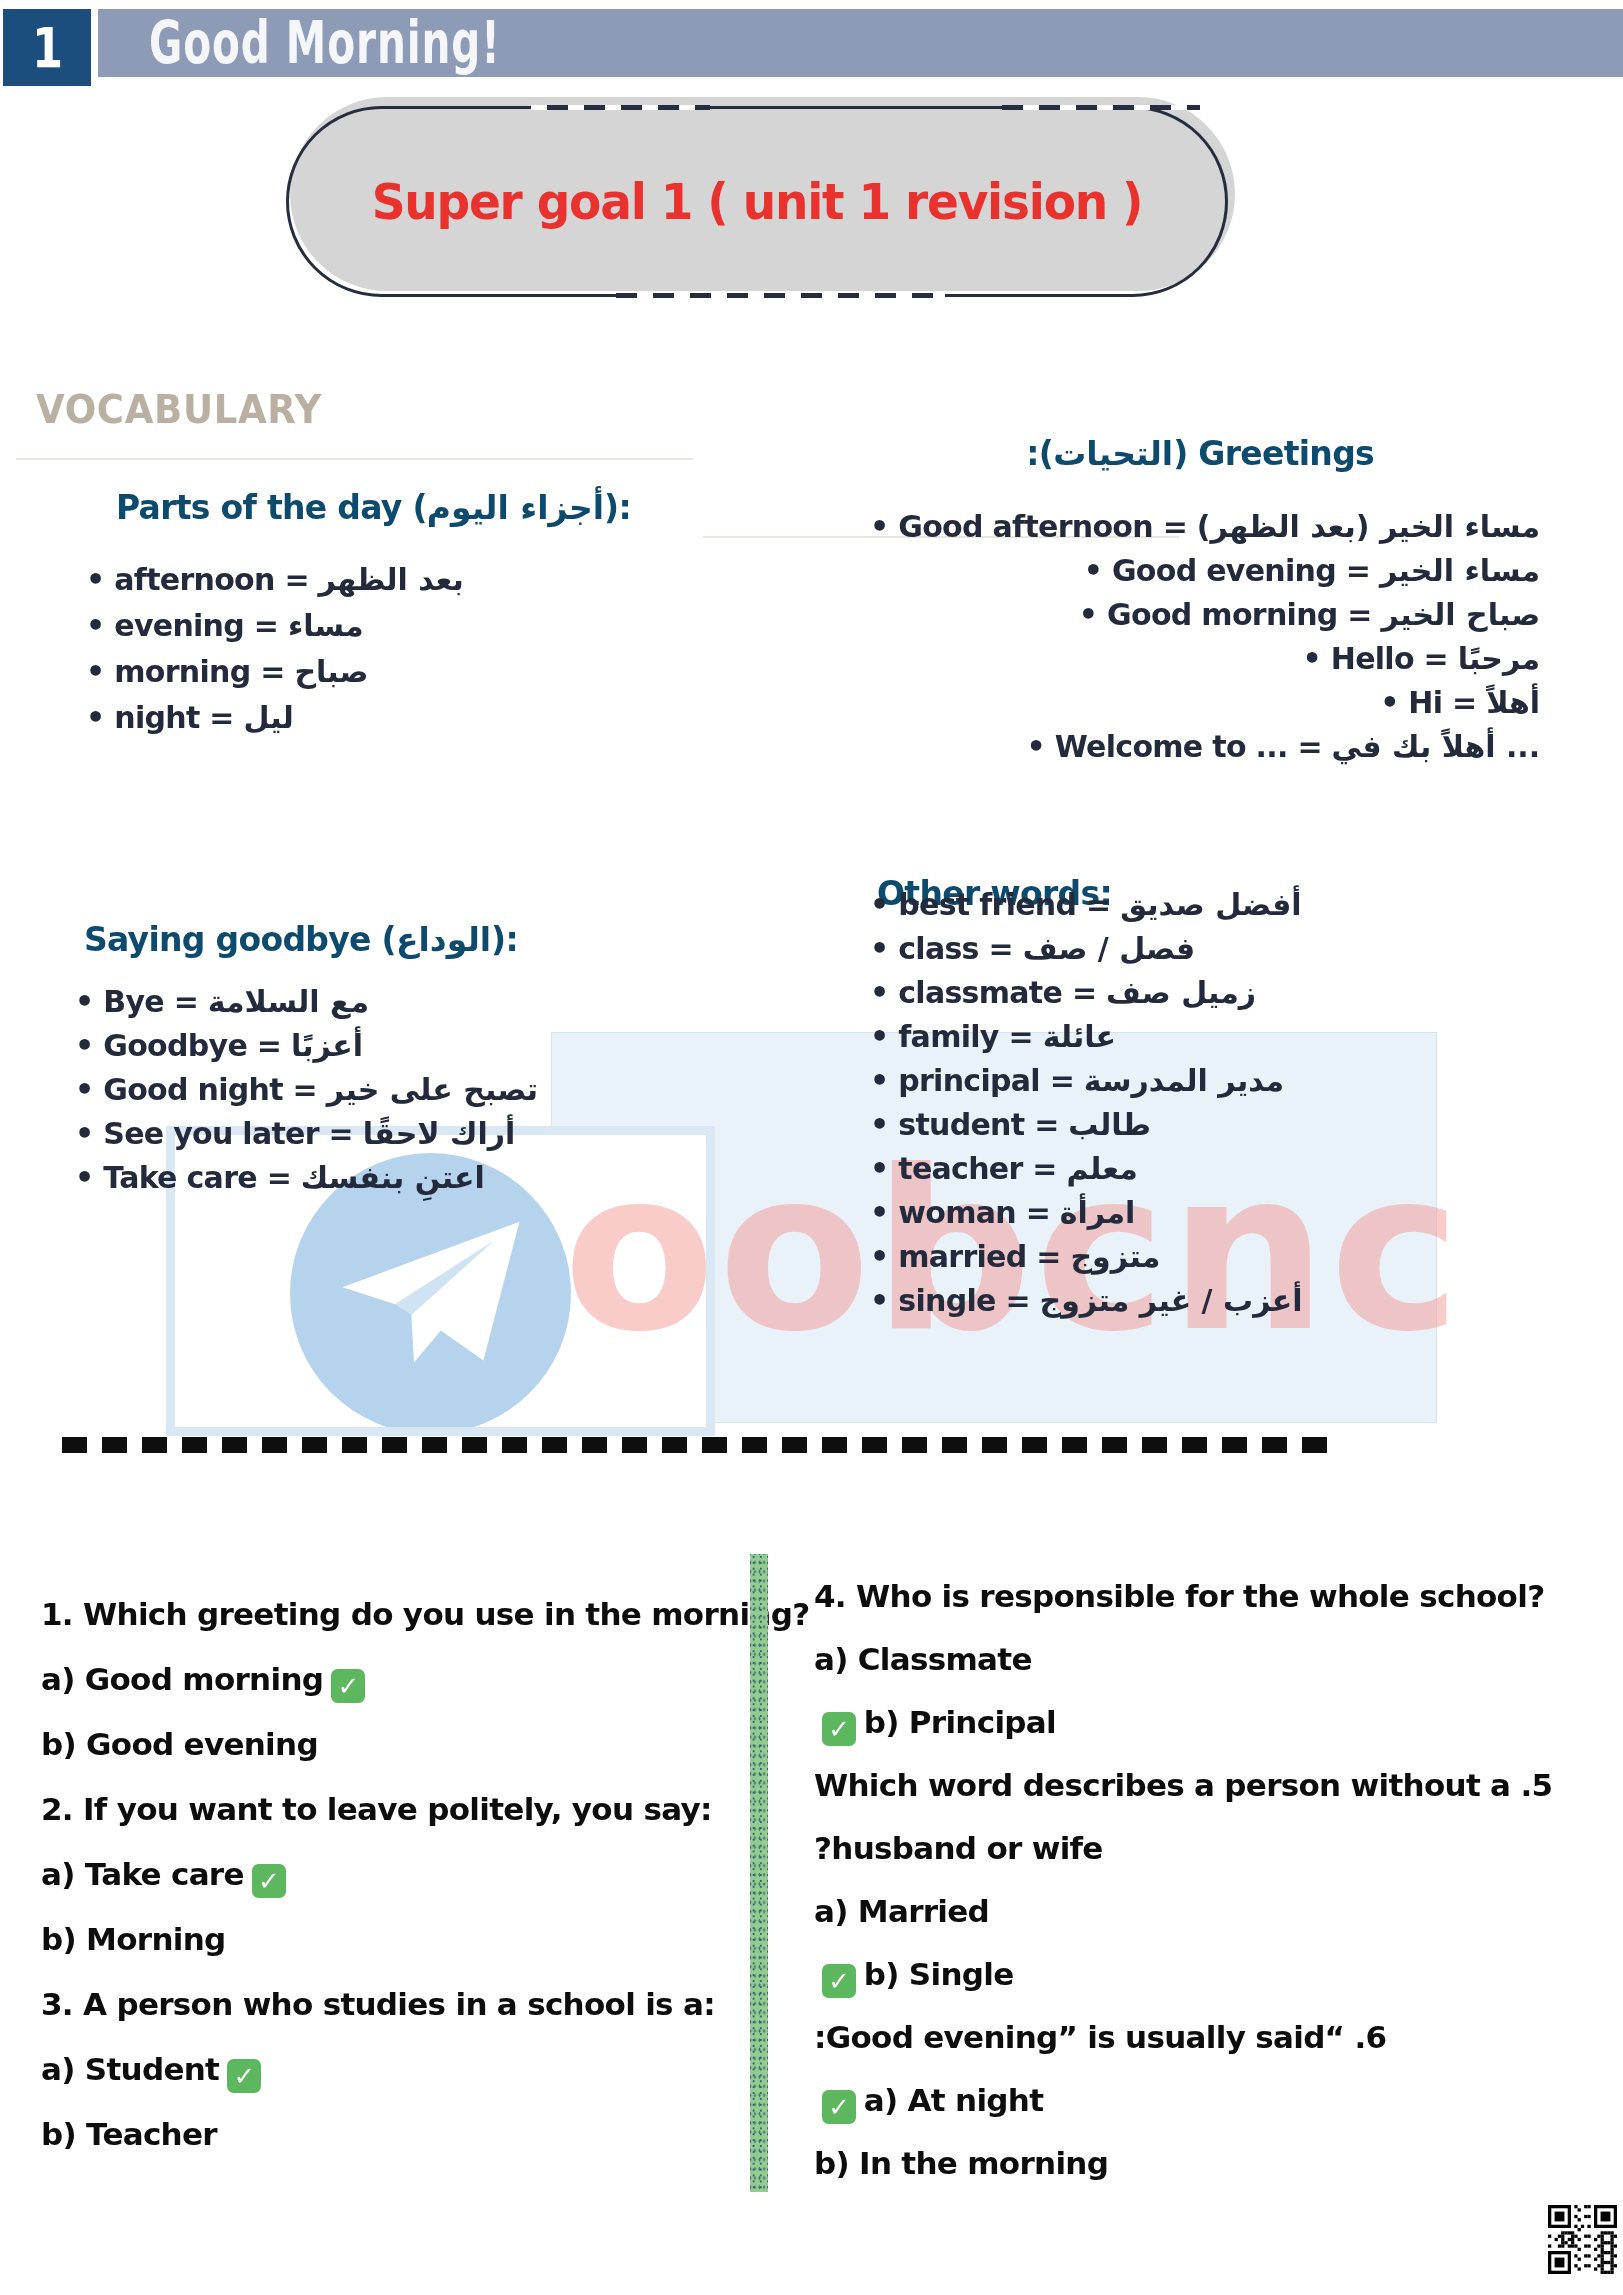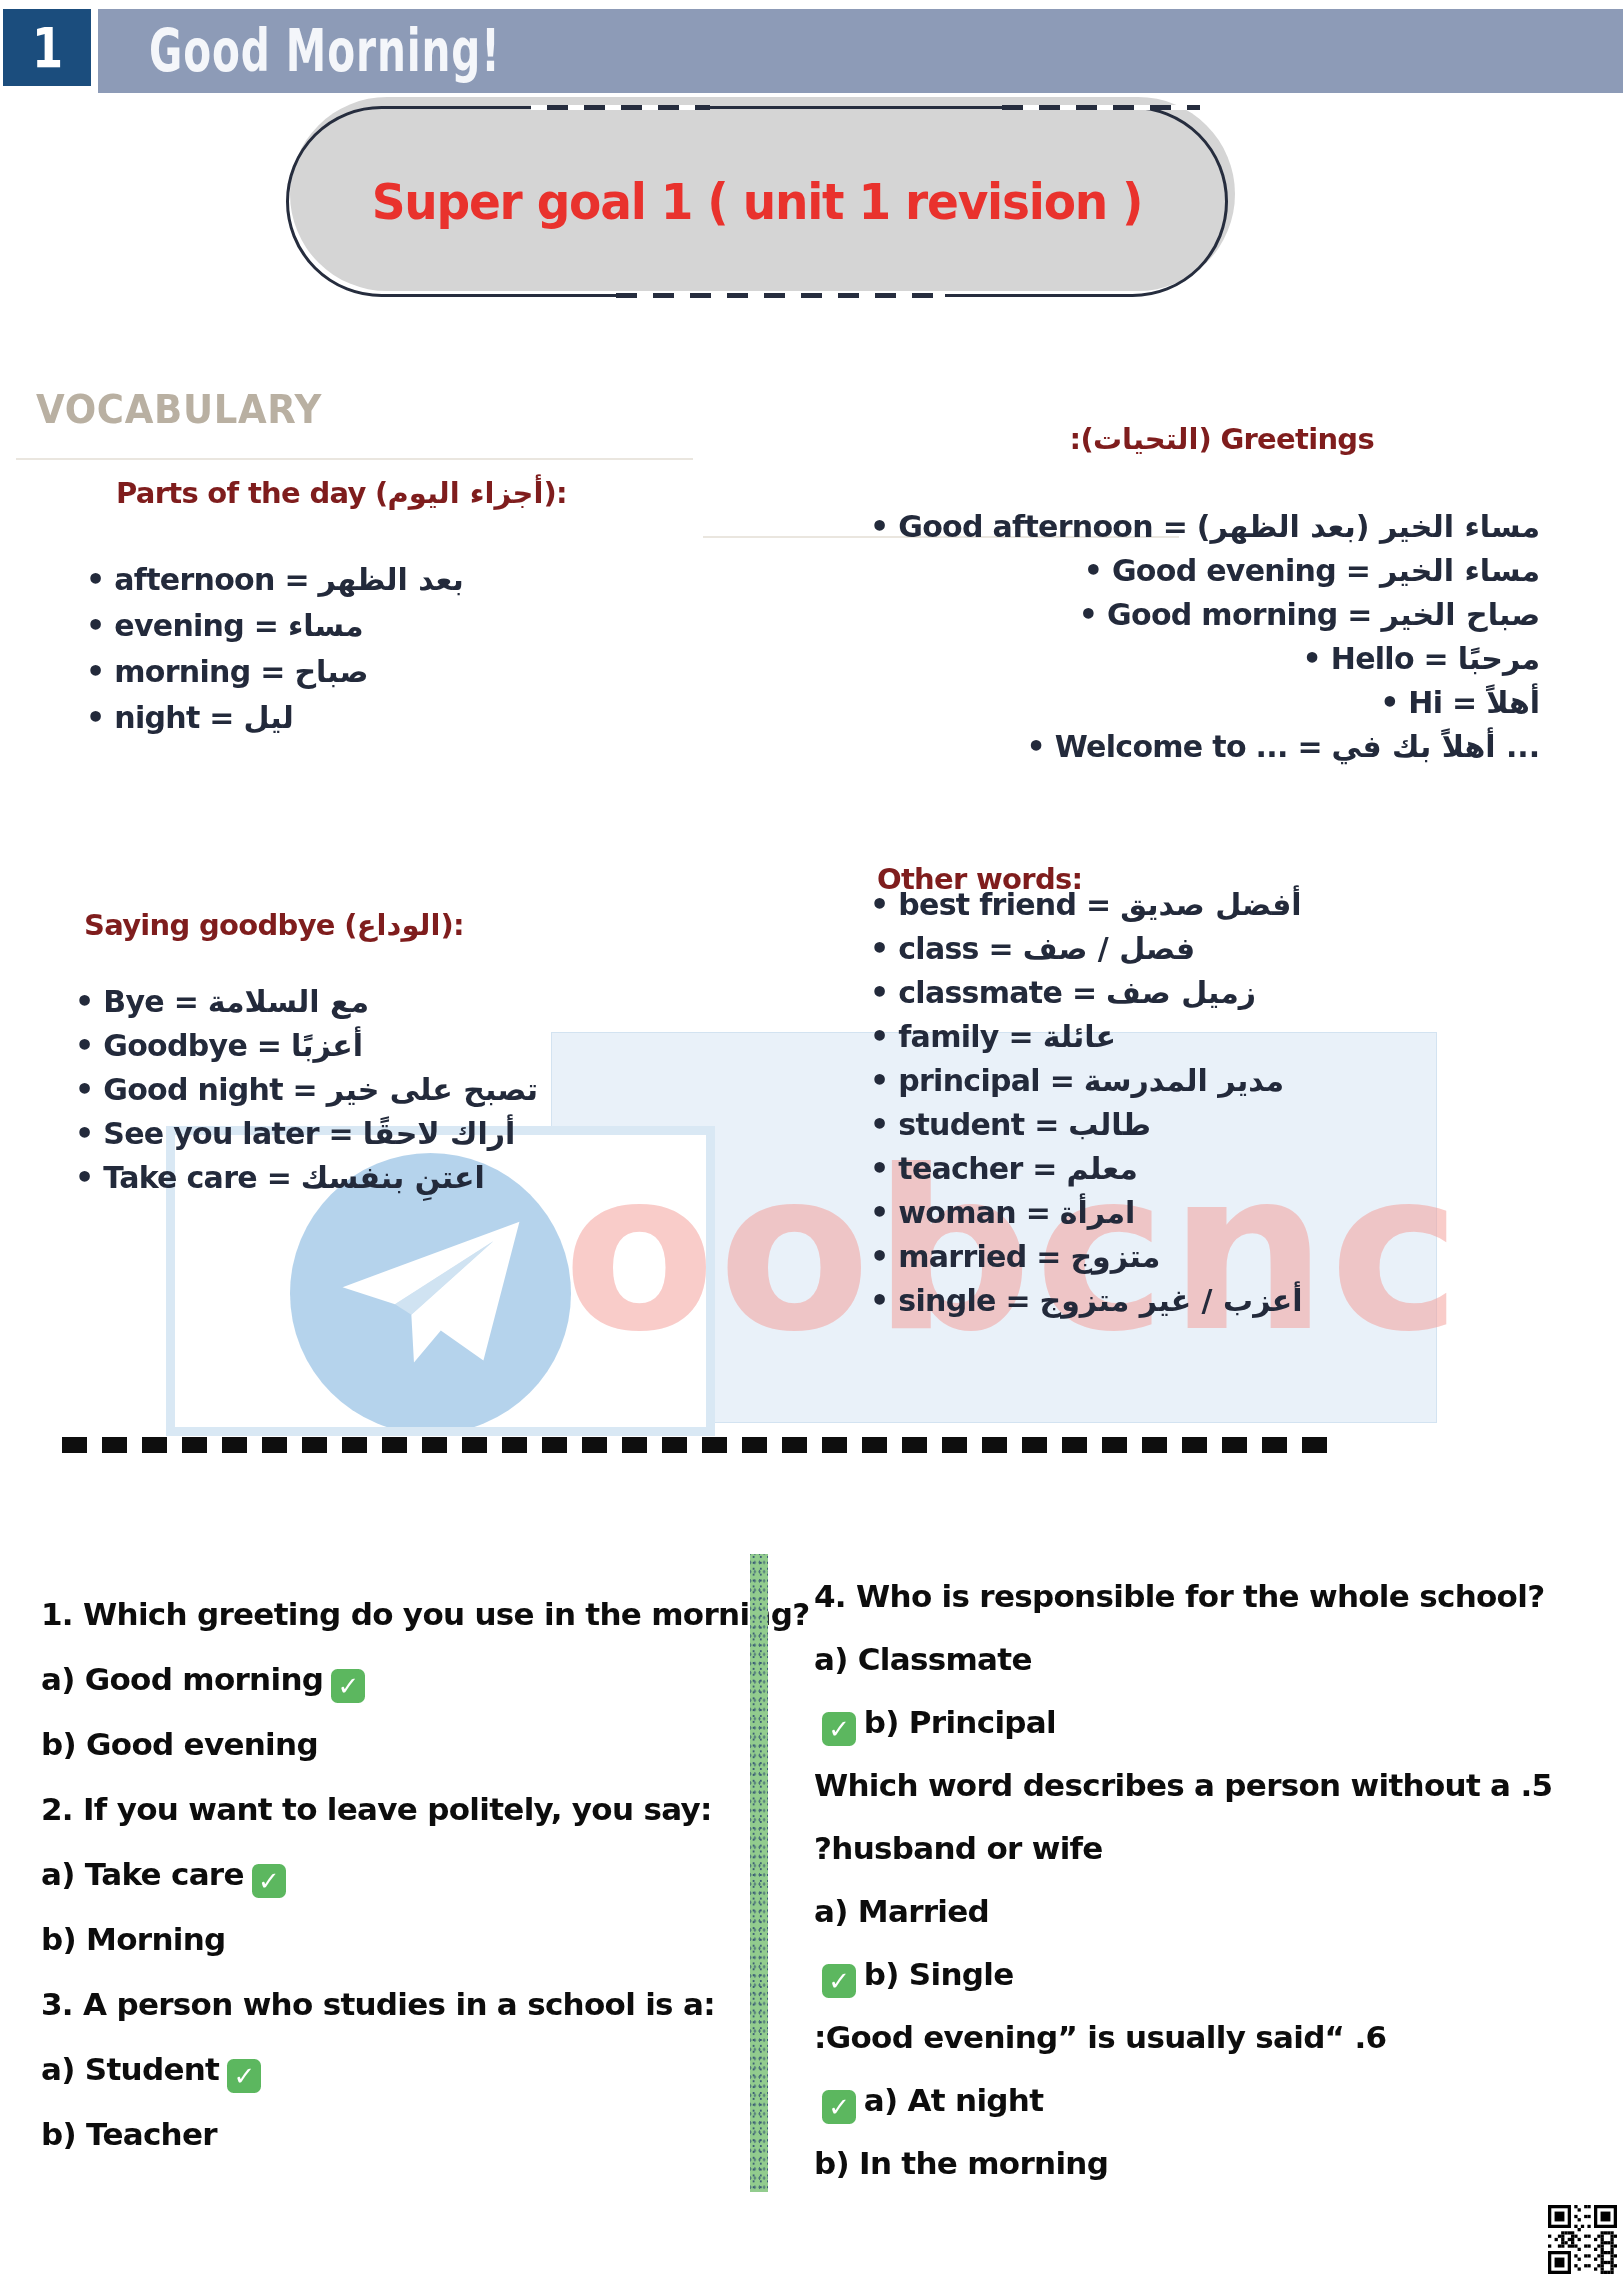--- a/index.html
+++ b/index.html
@@ -3,21 +3,21 @@
 <meta charset="utf-8">
 <style>
   html,body{margin:0;padding:0;background:#ffffff;}
   .page{position:relative;width:1623px;height:2295px;background:#ffffff;overflow:hidden;
         font-family:"DejaVu Sans",sans-serif;color:#222a3c;}
 
   
   .unit-box{position:absolute;left:3.3px;top:9.2px;width:88px;height:77px;background:#1b4d7d;
             display:flex;align-items:center;justify-content:center;}
   .unit-box span{color:#ffffff;font-size:56px;font-weight:700;transform:scaleX(.8);}
-  .banner{position:absolute;left:98px;top:9.2px;width:1525px;height:84px;background:#8d9bb7;
+  .banner{position:absolute;left:98px;top:9.2px;width:1525px;height:68px;background:#8d9bb7;
           display:flex;align-items:center;}
   .banner span{color:#f4f6fa;font-size:58px;font-weight:700;margin-left:51px;
                transform:scaleX(.70);transform-origin:left center;letter-spacing:1.3px;}
 
   
   .pill{position:absolute;left:286px;top:106px;width:942px;height:191px;}
   .pill .blob{position:absolute;left:3.9px;top:-9.2px;right:-6.5px;bottom:6.5px;background:#d5d5d5;border-radius:98px;}
   .pill .ring{position:absolute;inset:0;border:3.9px solid #262d3e;border-radius:96px;}
   .pill .dash{position:absolute;height:5.2px;background:repeating-linear-gradient(90deg,#262d3e 0 21px,#ffffff 21px 37px);}
   .pill .dash.tl{left:26%;top:-1.3px;width:19%;background:repeating-linear-gradient(90deg,#ffffff 0 16.4px,#262d3e 16.4px 37px);}
@@ -26,21 +26,21 @@
   .pill .label{position:absolute;inset:0;display:flex;align-items:center;justify-content:center;
                color:#e9322d;font-size:50px;font-weight:700;transform:scaleX(.94);letter-spacing:-1.3px;}
 
   
   .vocab-label{position:absolute;left:36px;top:387px;color:#b9b0a2;font-size:39px;font-weight:700;
                letter-spacing:0.7px;transform:scaleX(.95);transform-origin:left top;}
   .rule{position:absolute;height:2px;background:#eae6df;}
   .rule.r1{left:16.4px;top:458px;width:677px;}
   .rule.r2{left:703px;top:536px;width:476px;}
 
-  .sec-head{position:absolute;color:#7f1d1d;font-size:29px;font-weight:700;white-space:nowrap;letter-spacing:-0.7px;}
+  .sec-head{position:absolute;color:#0c4a6e;font-size:33px;font-weight:700;white-space:nowrap;letter-spacing:-0.7px;margin-top:12px;}
   .sec-head.parts{left:116px;top:476px;}
   .sec-head.greet{right:249px;top:422px;direction:rtl;}
   .sec-head.bye{left:84px;top:908px;}
   .sec-head.other{left:877px;top:862px;}
 
   .vlist{position:absolute;white-space:nowrap;}
   .vlist .row-vocab{font-size:30px;font-weight:700;color:#232a3b;letter-spacing:-0.7px;}
   .vlist .row-vocab::before{content:"• ";}
   .vlist.greet{left:870px;top:505px;}  .vlist.greet .row-vocab{line-height:44px;text-align:right;}
   .vlist.parts{left:86px;top:557px;}   .vlist.parts .row-vocab{line-height:46px;}

